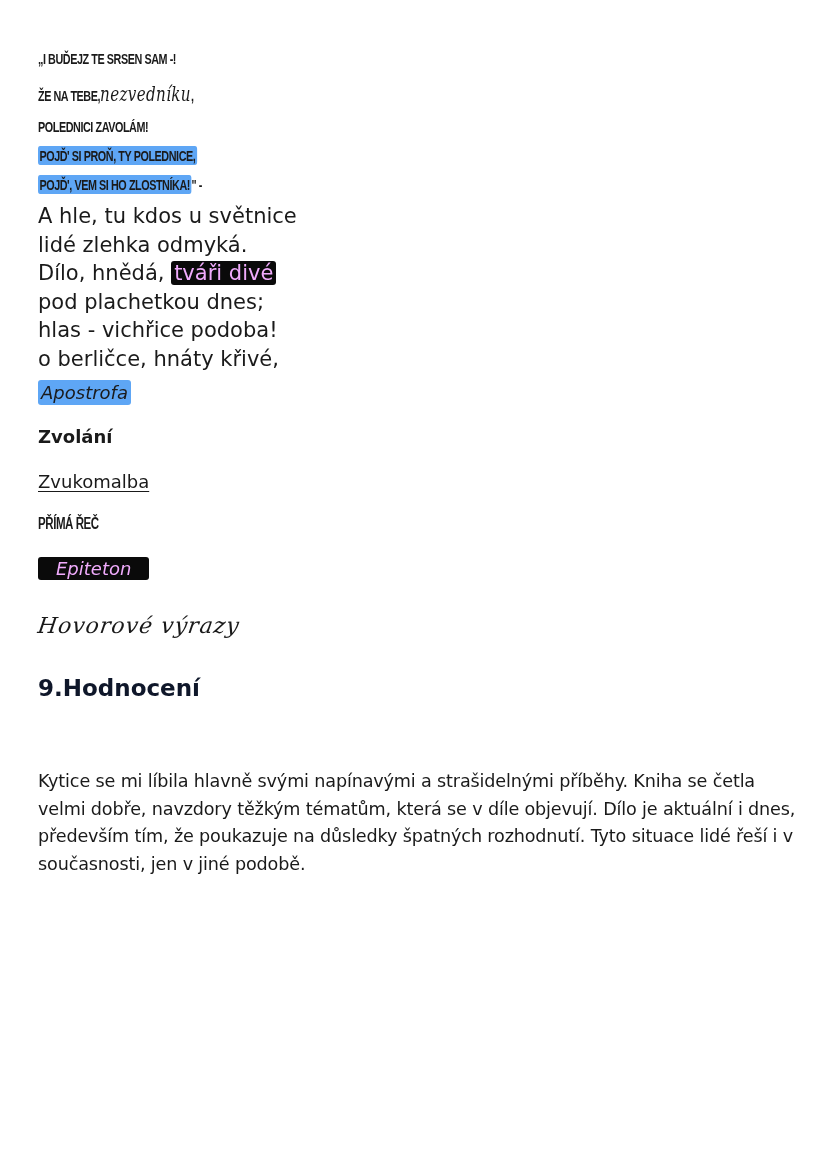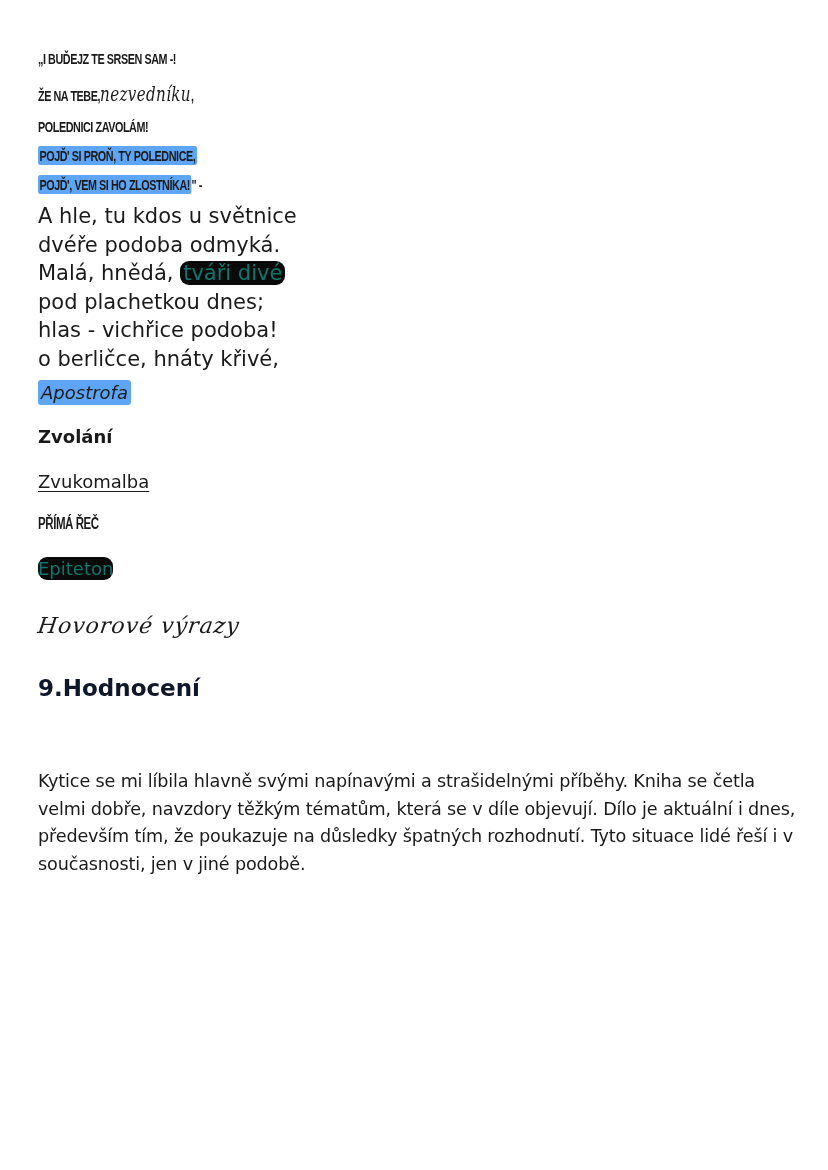--- a/index.html
+++ b/index.html
@@ -4,21 +4,21 @@
 <style>
   html, body { margin: 0; padding: 0; background: #ffffff; }
   body { width: 828px; height: 1170px; position: relative; overflow: hidden; color: #111; font-family: "DejaVu Sans", sans-serif; }
   .page { position: absolute; left: 0; top: 16px; width: 828px; height: 1170px; }
 
   .cond { position: absolute; left: 38px; font-family: "Liberation Sans", sans-serif; font-weight: bold; font-size: 15px; letter-spacing: -0.6px; transform: scaleX(0.72); transform-origin: left center; white-space: nowrap; color: #1a1a1a; }
   .hl-blue { background: #5ea6f5; border-radius: 3px; padding: 1px 2px; }
   .script { font-family: "DejaVu Serif", serif; font-style: italic; font-weight: normal; letter-spacing: 0.5px; }
 
   .verse { position: absolute; left: 38px; font-family: "DejaVu Sans", sans-serif; font-size: 21px; line-height: 28.5px; color: #1a1a1a; white-space: nowrap; }
-  .hl-black { background: #0a0a0a; color: #0f766e; border-radius: 9px; padding: 0 3px; }
+  .hl-black { background: #0a0a0a; color: #f0abfc; border-radius: 3px; padding: 0 3px; }
 
   .term { position: absolute; left: 38px; font-family: "DejaVu Sans", sans-serif; font-size: 18px; color: #1a1a1a; white-space: nowrap; }
   .term.italic { font-style: italic; }
   .term.bold { font-weight: bold; }
   .term.underline { text-decoration: underline; text-underline-offset: 3px; }
   .term.script-term { font-family: "DejaVu Serif", serif; font-style: italic; font-size: 22px; letter-spacing: 1px; transform: skewX(-8deg); }
 
   .heading { position: absolute; left: 38px; top: 659px; font-family: "DejaVu Sans", sans-serif; font-weight: bold; font-size: 23px; color: #0f172a; }
   .para { position: absolute; left: 38px; top: 709px; width: 760px; font-family: "DejaVu Sans", sans-serif; font-size: 17.6px; line-height: 27.5px; color: #1a1a1a; letter-spacing: -0.15px; margin-top: 43px; }
 </style>
@@ -38,39 +38,39 @@
   <div class="cond" style="top:131px;">
     <span class="hl-blue">POJĎ' SI PROŇ, TY POLEDNICE,</span>
   </div>
 
   <div class="cond" style="top:160px;">
     <span class="hl-blue"> POJĎ', VEM SI HO ZLOSTNÍKA!</span><span>" -</span>
   </div>
 
   <div class="verse" style="top:186px;">
     <div> A hle, tu kdos u světnice</div>
-    <div> dvéře podoba odmyká.</div>
-    <div><span>Malá, hnědá,</span> <span class="hl-black">tváři divé</span></div>
+    <div> lidé zlehka odmyká.</div>
+    <div><span>Dílo, hnědá,</span> <span class="hl-black">tváři divé</span></div>
     <div> pod plachetkou dnes;</div>
     <div> hlas - vichřice podoba!</div>
     <div>o berličce, hnáty křivé,</div>
   </div>
 
   <div class="term italic" style="top:366px;">
     <span class="hl-blue" style="padding:2px 3px;">Apostrofa</span>
   </div>
 
   <div class="term bold" style="top:410px;">Zvolání</div>
 
   <div class="term underline" style="top:455px;">Zvukomalba</div>
 
   <div class="cond" style="top:499px; font-size:16px;">PŘÍMÁ ŘEČ</div>
 
   <div class="term" style="top:542px;">
-    <span class="hl-black" style="padding:1px 0;">Epiteton</span>
+    <span class="hl-black" style="padding:1px 18px;font-style:italic;">Epiteton</span>
   </div>
 
   <div class="term script-term" style="top:597px;">Hovorové výrazy</div>
 
   <div class="heading">9.Hodnocení</div>
 
   <div class="para">Kytice se mi líbila hlavně svými napínavými a strašidelnými příběhy. Kniha se četla velmi dobře, navzdory těžkým tématům, která se v díle objevují. Dílo je aktuální i dnes, především tím, že poukazuje na důsledky špatných rozhodnutí. Tyto situace lidé řeší i v současnosti, jen v jiné podobě.</div>
 
 </div>
 

